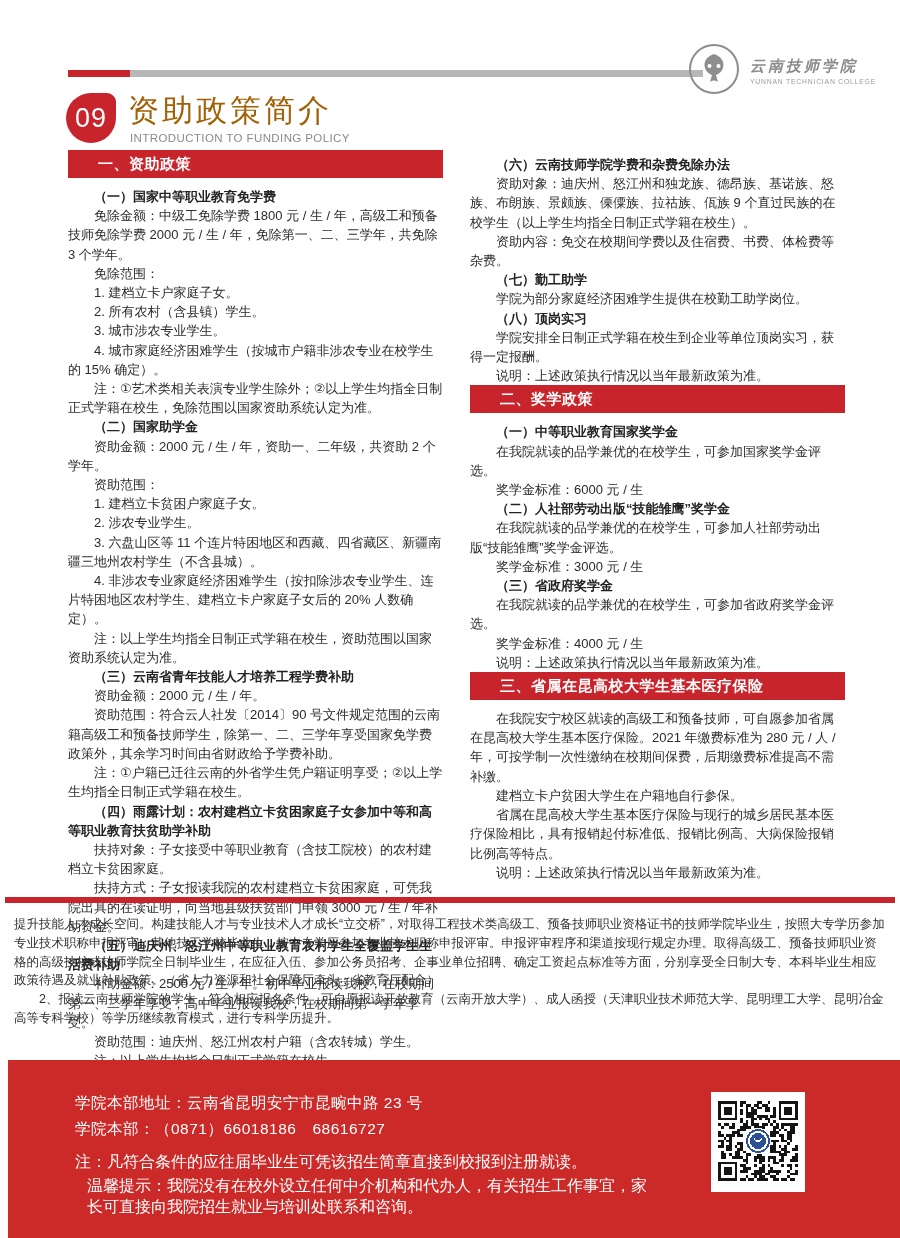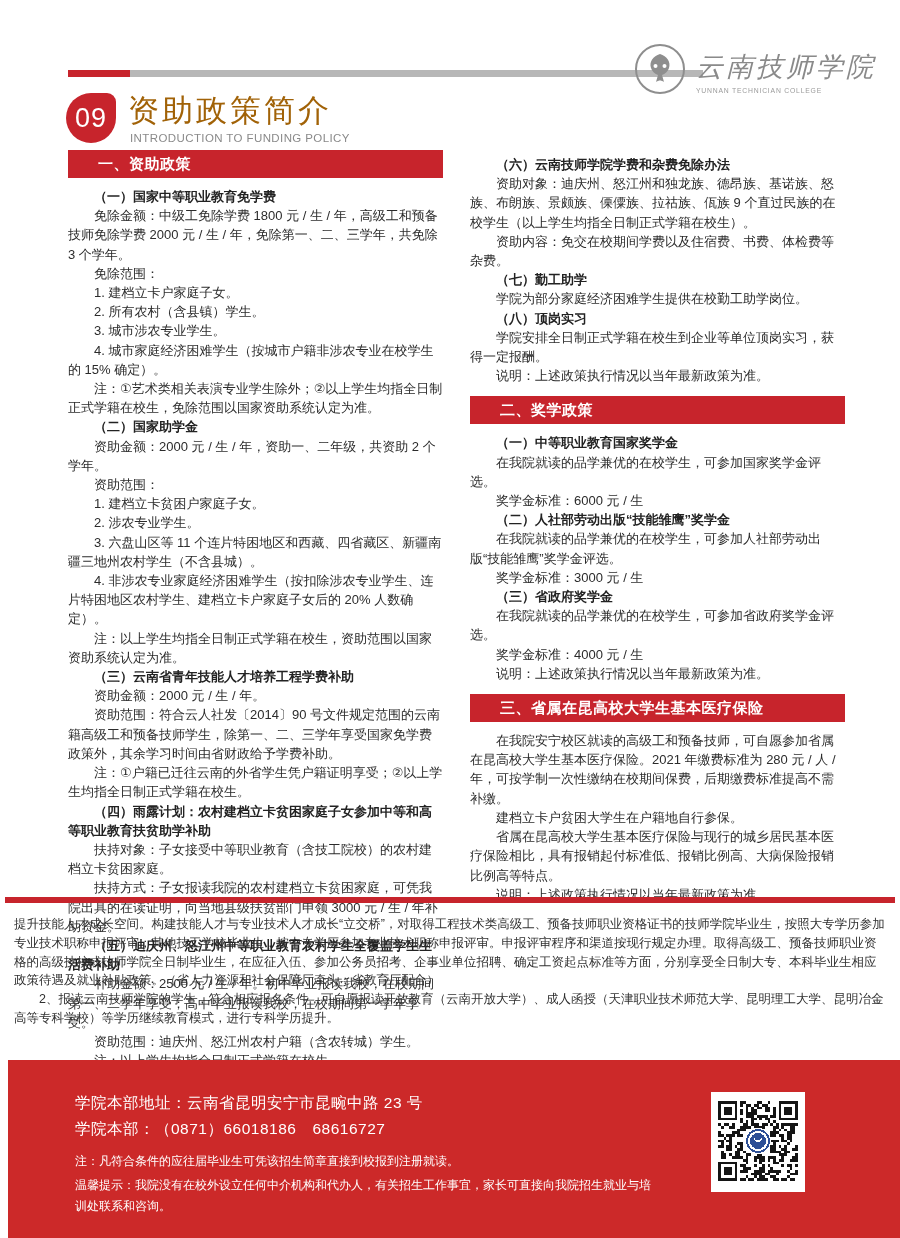--- a/index.html
+++ b/index.html
@@ -18,60 +18,60 @@
   }
   .page{position:absolute;inset:0;overflow:hidden;}
 
   
   .topbar-red{position:absolute;left:68px;top:70px;width:62px;height:7px;background:var(--red);}
   .topbar-gray{position:absolute;left:130px;top:70px;width:573px;height:7px;background:var(--bar-gray);}
 
   
   .logo{position:absolute;right:24px;top:42px;display:flex;align-items:center;gap:9px;}
   .logo-text{display:flex;flex-direction:column;}
-  .logo-cn{font-size:27px;font-weight:normal;color:var(--logo-gray);letter-spacing:3px;font-style:italic;}
+  .logo-cn{font-size:15px;font-weight:bold;color:var(--logo-gray);letter-spacing:3px;font-style:italic;}
   .logo-en{font-size:6.8px;color:#9a9a9a;letter-spacing:0.8px;margin-top:2px;}
 
   
   .badge{
     position:absolute;left:66px;top:93px;width:50px;height:50px;background:var(--red);
     color:#fff;border-radius:50% 18% 50% 50%;display:flex;align-items:center;justify-content:center;
     font-size:27px;letter-spacing:1px;
   }
   .page-title{position:absolute;left:128px;top:90px;font-size:31px;color:#a16207;letter-spacing:3px;}
   .page-subtitle{position:absolute;left:130px;top:132px;font-size:11.5px;color:#8a8a8a;letter-spacing:0.4px;}
 
   
   .columns{position:absolute;left:68px;top:150px;width:777px;display:flex;gap:27px;}
   .col{width:375px;box-sizing:border-box;}
   .sec-header{
     height:28px;background:var(--red);color:#fff;font-size:15px;font-weight:bold;
     line-height:28px;padding-left:30px;box-sizing:border-box;margin:0 0 9px 0;letter-spacing:0.5px;
   }
-  .sec-header.mt{margin-top:11px;}
+  .sec-header.mt{}
   .paras p{margin:0;font-size:13px;line-height:19.2px;text-indent:2em;}
   .paras p.sub{font-weight:bold;color:#222;}
   .paras p.noind{text-indent:0;}
   .paras.cont{padding-top:5px;}
 
   
   .divider{position:absolute;left:5px;top:897px;width:890px;height:6px;background:var(--red);}
 
   
   .notes{position:absolute;left:14px;top:915px;width:872px;}
   .notes p{margin:0;font-size:12.5px;line-height:18.8px;text-indent:2em;color:#303030;}
   .notes p.noind{text-indent:0;}
 
   
   .footer{position:absolute;left:8px;top:1060px;width:892px;height:178px;background:var(--footer-red);color:#fff;}
   .f-text{position:absolute;left:67px;top:30px;width:580px;}
   .f-line{margin:0;}
   .f-bold{font-size:15.5px;font-weight:normal;line-height:26px;letter-spacing:0.5px;}
-  .f-note{font-size:12px;line-height:21.5px;margin-top:9px;}
-  .f-tip{margin-top:2px;}
+  .f-note{font-size:16px;line-height:21.5px;margin-top:9px;}
+  .f-tip{margin-top:2px;margin-left:12px;}
   .qr{
     position:absolute;right:95px;top:32px;width:94px;height:100px;background:#fff;
     display:flex;align-items:flex-start;justify-content:center;padding-top:0;box-sizing:border-box;
   }
   .qr svg{margin-top:9px;}
 </style>
 </head>
 <body>
 
 <div class="page">

